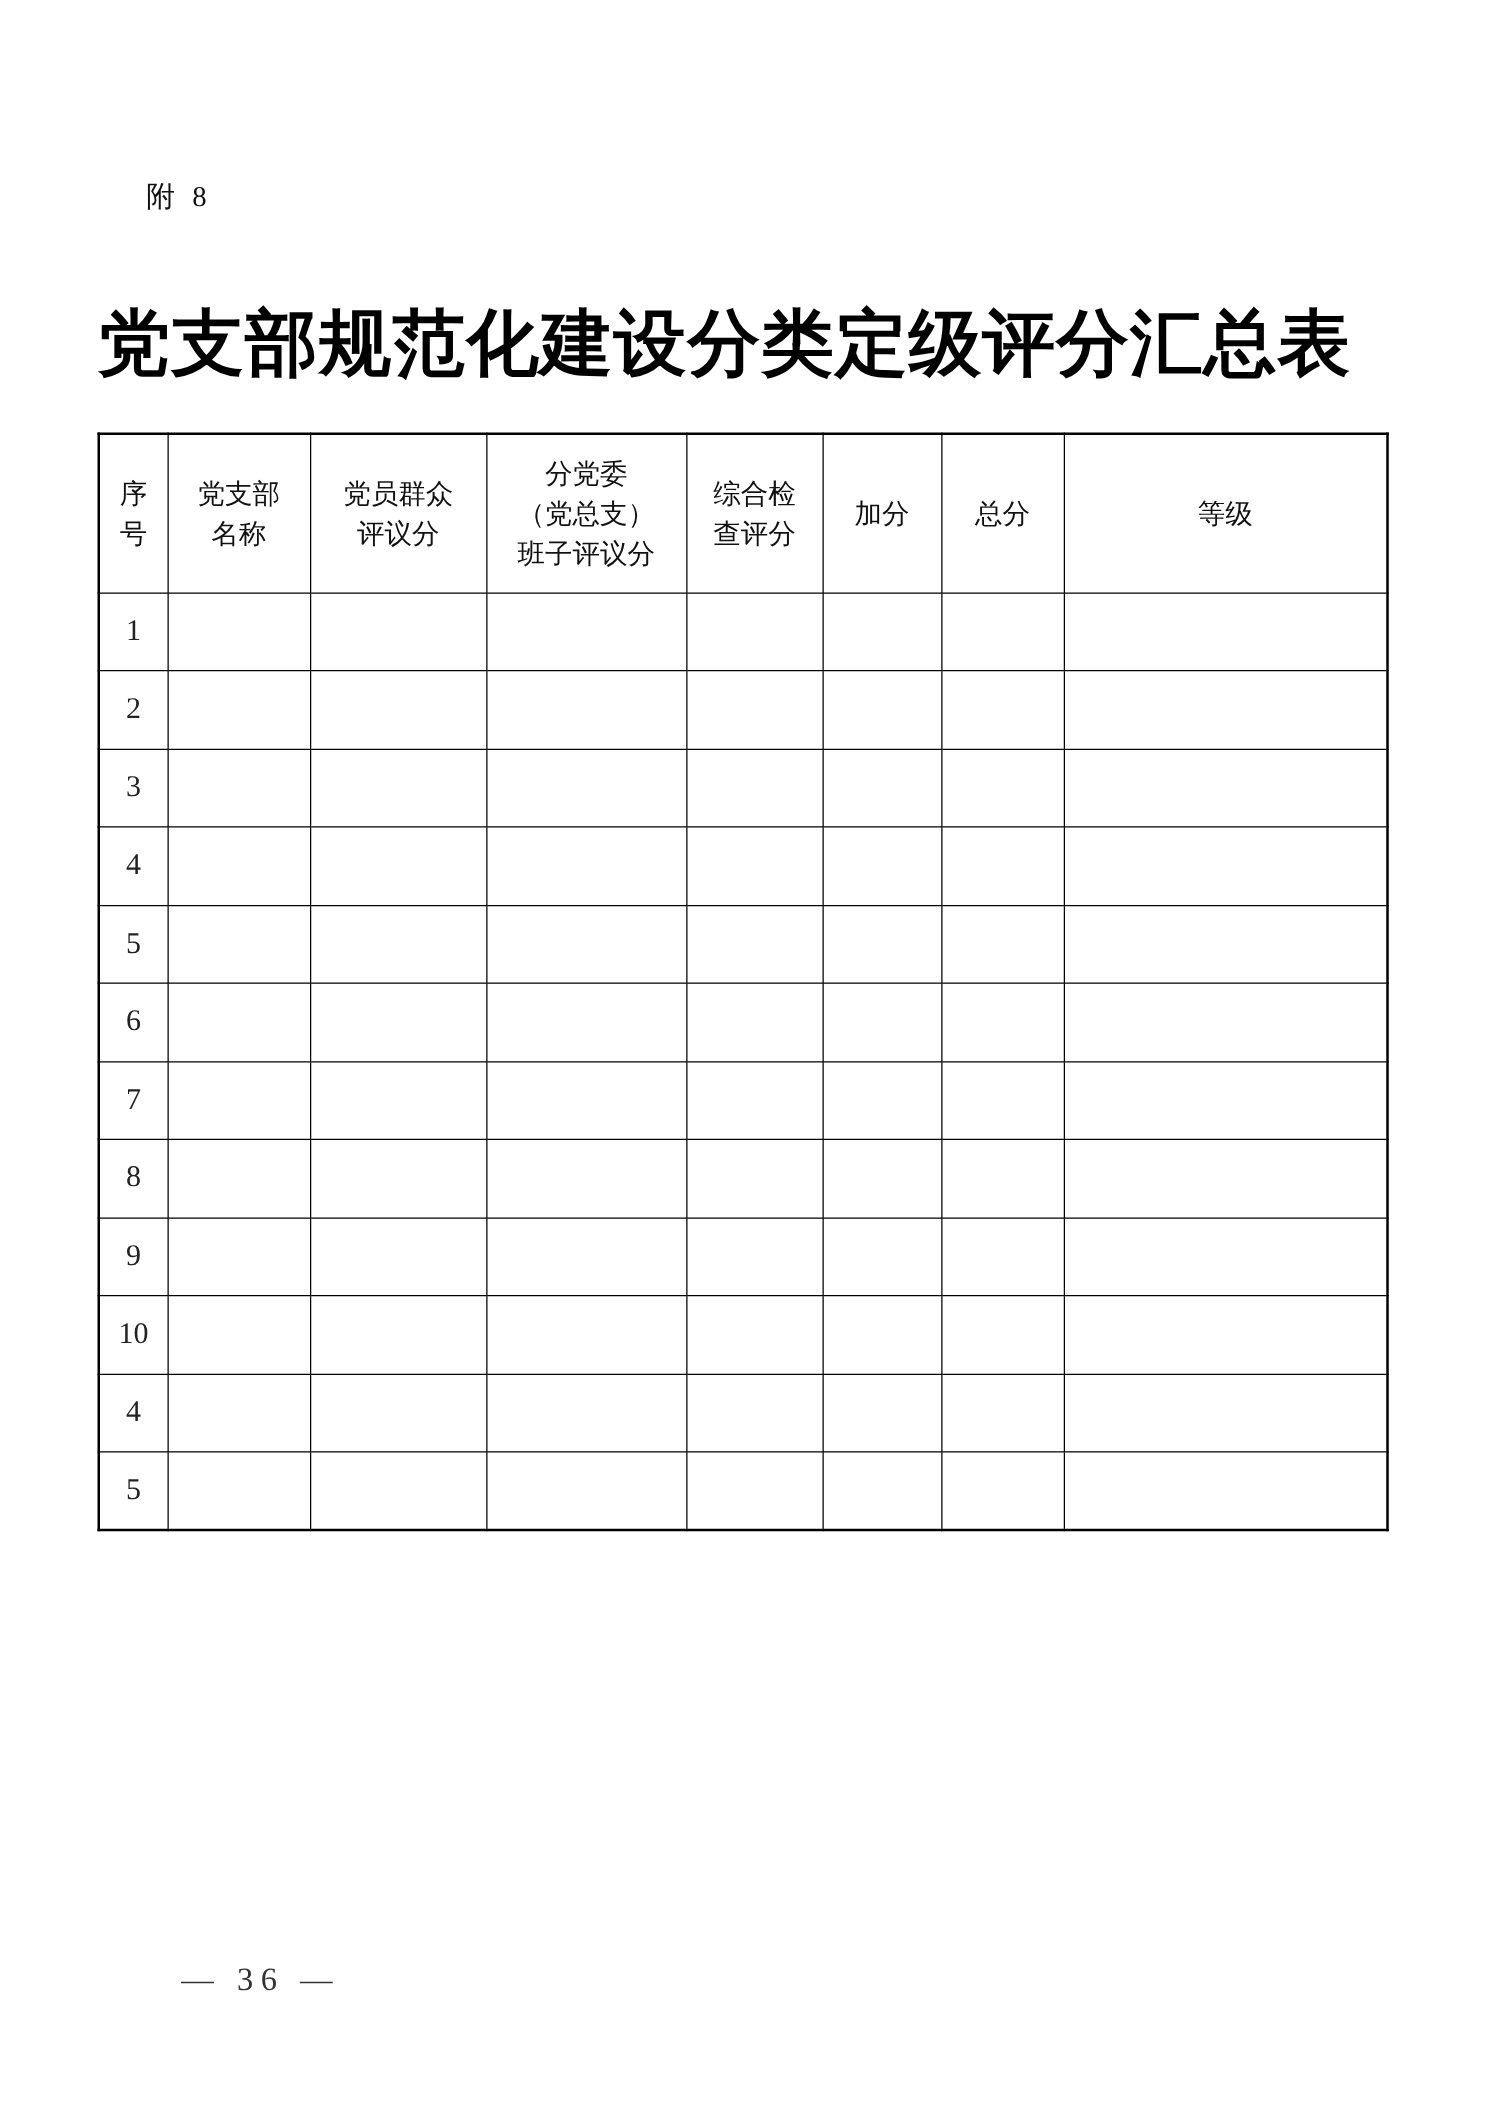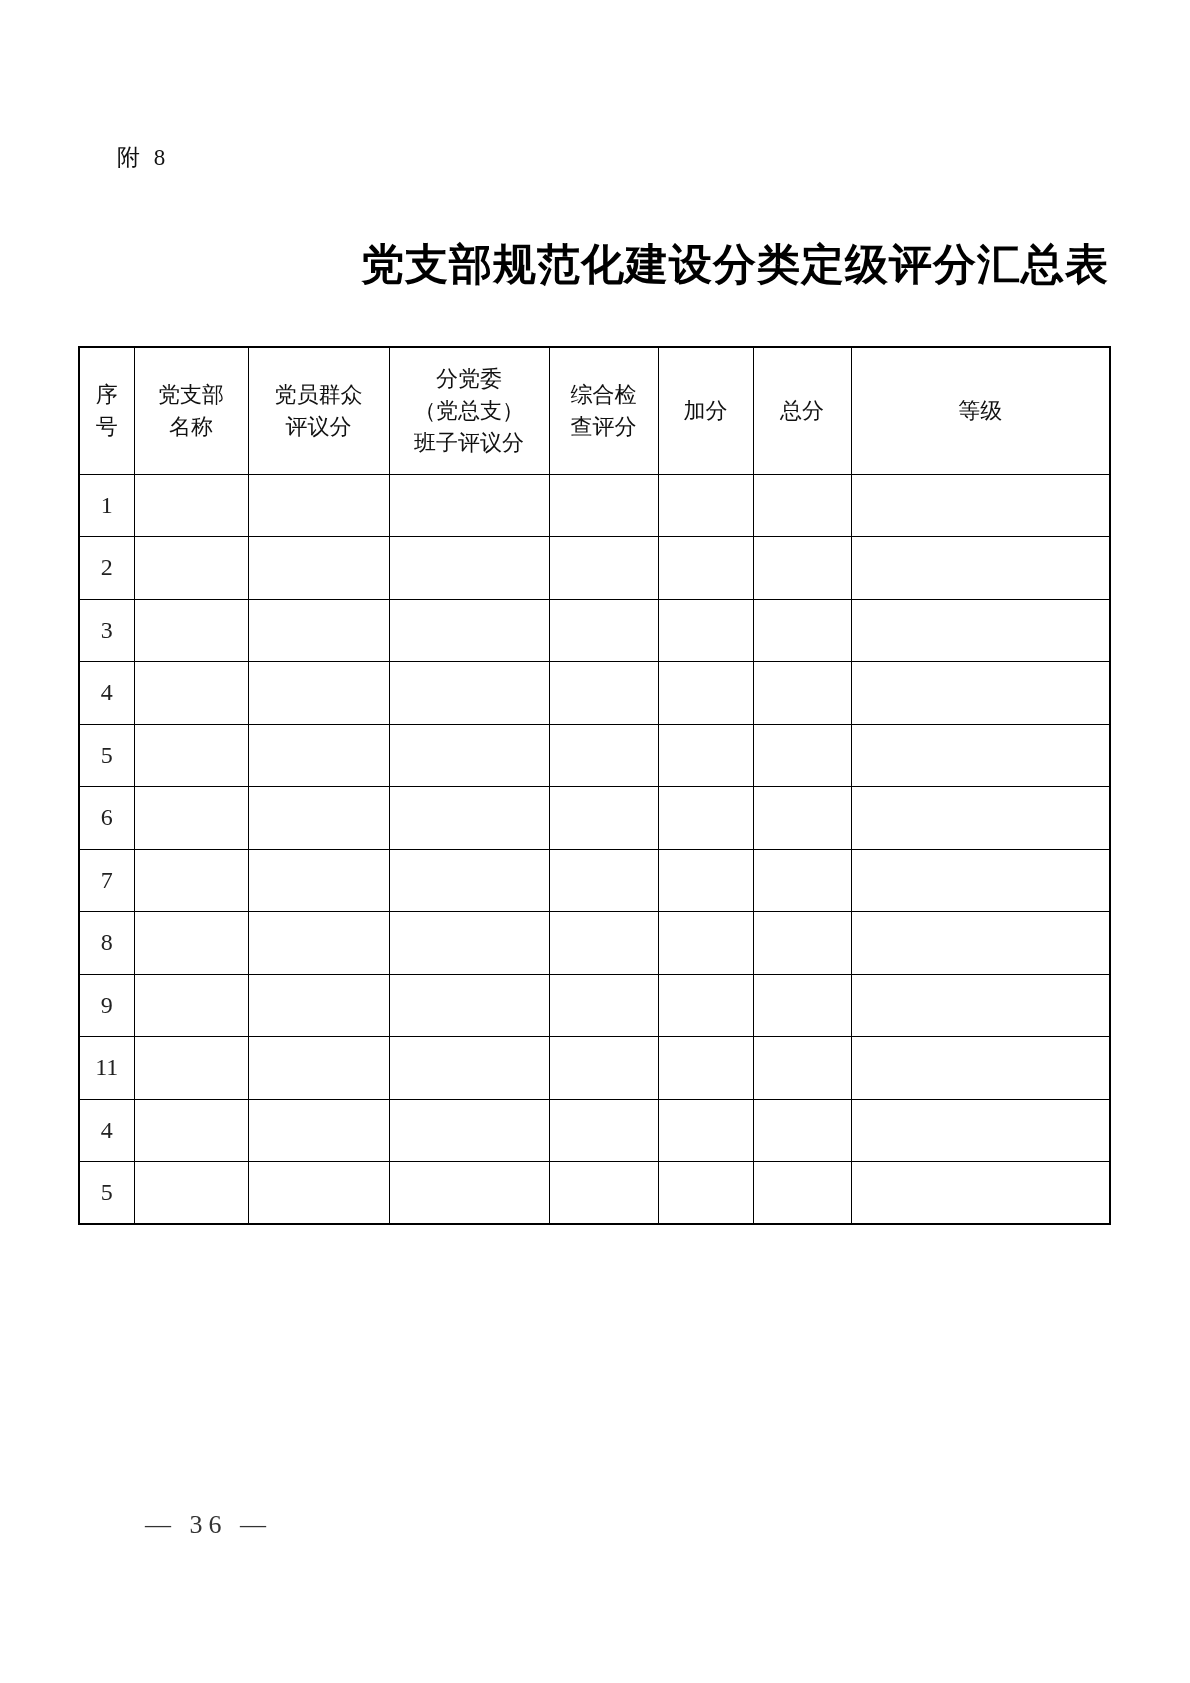--- a/index.html
+++ b/index.html
@@ -23,22 +23,22 @@
     font-size: 23px;
     font-family: "Liberation Serif", serif;
     letter-spacing: 4px;
     color: #111111;
   }
   .doc-title {
     position: absolute;
     left: 78px;
     top: 236px;
     width: 1031px;
-    text-align: right;
-    font-size: 43px;
+    text-align: left;
+    font-size: 58px;
     font-weight: bold;
     letter-spacing: 1px;
     font-family: "Liberation Serif", serif;
     color: #000000;
     white-space: nowrap;
   }
   table.score-table {
     position: absolute;
     left: 78px;
     top: 346px;
@@ -65,21 +65,21 @@
     font-family: "Liberation Serif", serif;
   }
   td.row-number-cell {
     font-size: 24px;
     font-family: "Liberation Serif", serif;
     color: #222222;
   }
   .page-number {
     position: absolute;
     left: 145px;
-    top: 1510px;
+    top: 1569px;
     font-size: 26px;
     letter-spacing: 6px;
     font-family: "Liberation Serif", serif;
     color: #333333;
     white-space: nowrap;
   }
 </style>
 </head>
 <body>
 
@@ -203,21 +203,21 @@
           <td class="row-number-cell">9</td>
           <td></td>
           <td></td>
           <td></td>
           <td></td>
           <td></td>
           <td></td>
           <td></td>
         </tr>
         <tr>
-          <td class="row-number-cell">11</td>
+          <td class="row-number-cell">10</td>
           <td></td>
           <td></td>
           <td></td>
           <td></td>
           <td></td>
           <td></td>
           <td></td>
         </tr>
         <tr>
           <td class="row-number-cell">4</td>

